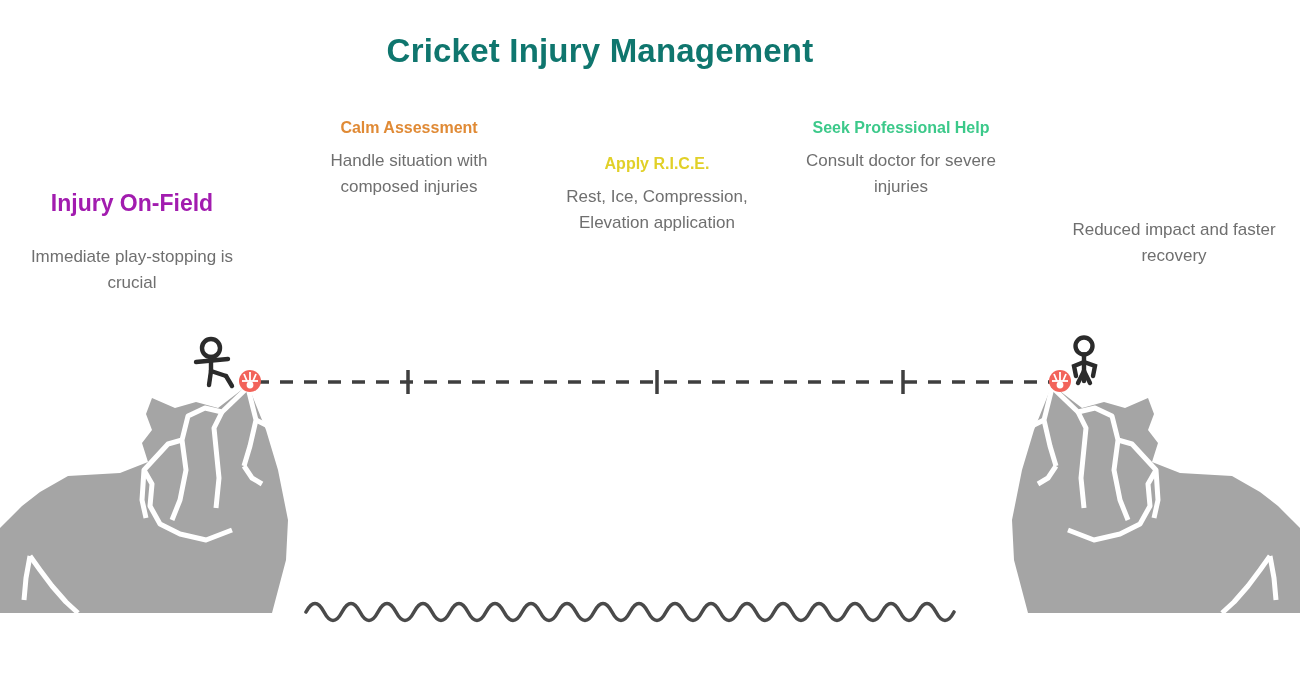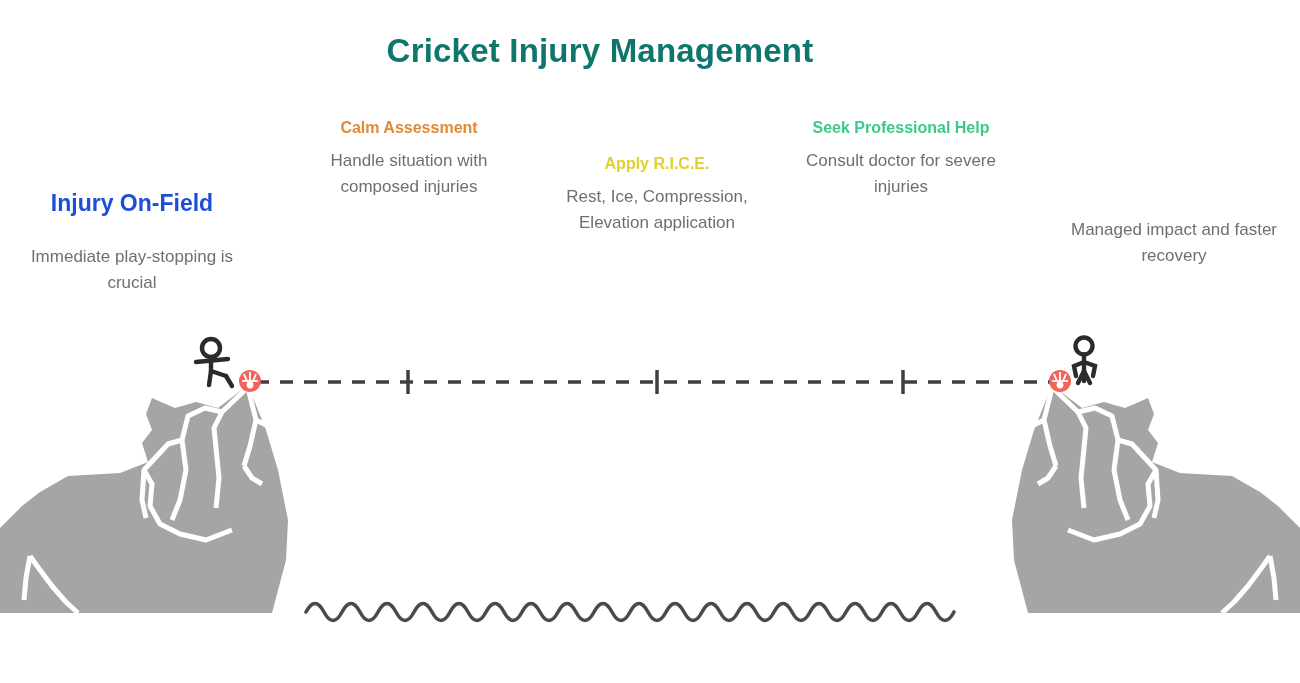--- a/index.html
+++ b/index.html
@@ -45,21 +45,21 @@
   .stage-desc {
     color: #6f6f6f;
     font-size: 17px;
     line-height: 1.55;
     margin: 0;
   }
 
   
   .stage.endpoint .stage-heading {
     font-size: 23px;
-    color: #1d4ed8;
+    color: #a21caf;
   }
   .stage.endpoint .stage-desc {
     margin-top: 27px;
   }
 
   
   .stage.milestone .stage-heading {
     font-size: 16px;
   }
   .stage.milestone .stage-desc {
@@ -201,16 +201,16 @@
     <div class="stage-heading" style="color:#3cc98a;">Seek Professional Help</div>
     <div class="stage-desc">Consult doctor for severe injuries</div>
   </div>
 
   <div class="stage milestone" id="stage-rice">
     <div class="stage-heading" style="color:#e1d028;">Apply R.I.C.E.</div>
     <div class="stage-desc">Rest, Ice, Compression, Elevation application</div>
   </div>
 
   <div class="stage endpoint" id="stage-managed">
-    <div class="stage-desc">Managed impact and faster recovery</div>
+    <div class="stage-desc">Reduced impact and faster recovery</div>
   </div>
 
 </div>
 
 </body></html>

